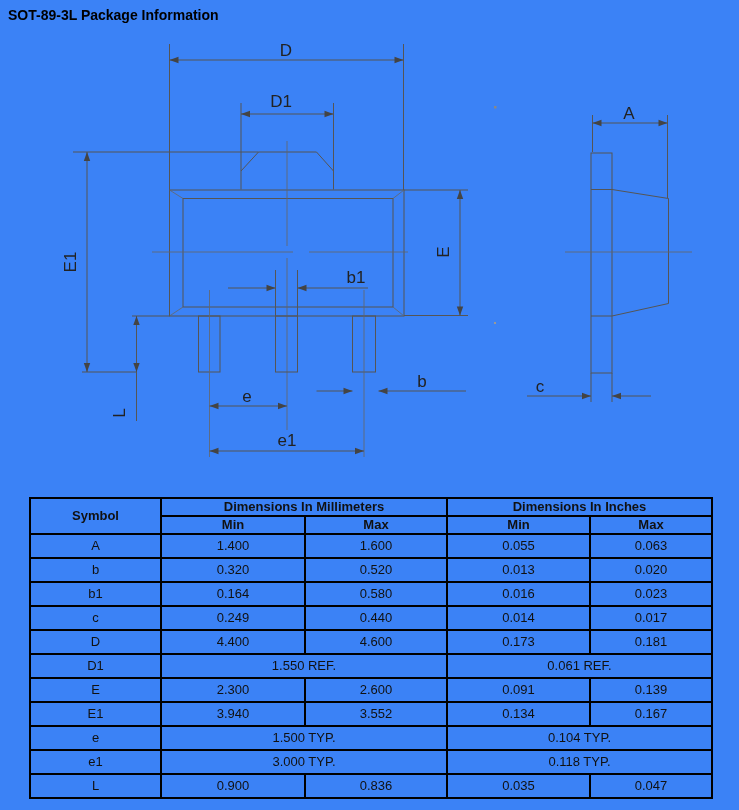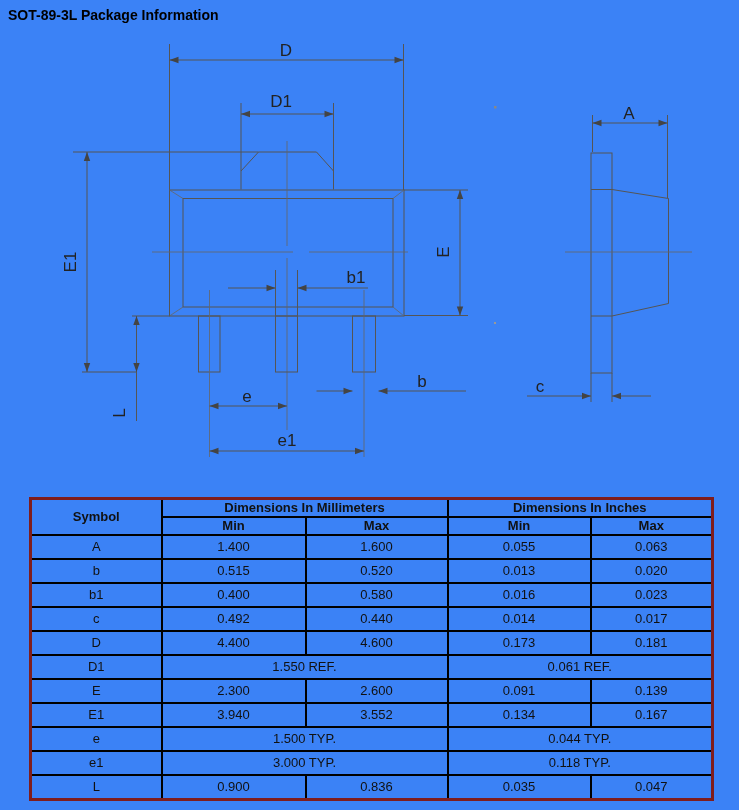--- a/index.html
+++ b/index.html
@@ -3,21 +3,21 @@
 <meta charset="utf-8">
 <style>
   html,body { margin:0; padding:0; background:#ffffff; }
   body { width:739px; height:810px; font-family:"Liberation Sans", sans-serif; }
   .page { position:relative; width:739px; height:810px; background:#3b82f6; overflow:hidden; }
   .title { position:absolute; left:8px; top:7px; font-size:14px; font-weight:bold; color:#000; }
   svg.drawing { position:absolute; left:0; top:0; }
   svg .ln { stroke:#555; stroke-width:1; fill:none; }
   svg .thin { stroke:#666; stroke-width:0.8; fill:none; }
   svg .lbl { fill:#222; font-size:17px; font-family:"Liberation Sans", sans-serif; }
-  table.dims { position:absolute; left:29px; top:497px; width:682px; border-collapse:collapse; table-layout:fixed; border:3px solid #7f1d1d; }
+  table.dims { position:absolute; left:29px; top:497px; width:682px; border-collapse:collapse; table-layout:fixed; border:1px solid #7f1d1d; }
   table.dims th, table.dims td { border:2px solid #000; text-align:center; vertical-align:middle; padding:0; color:#111; font-size:13px; line-height:1.1; }
   table.dims th { font-weight:bold; height:16px; }
   table.dims td { font-weight:normal; height:22px; }
 </style>
 </head>
 <body>
 
 <div class="page">
 
   <div class="title">SOT-89-3L Package Information</div>
@@ -169,35 +169,35 @@
     <tbody>
       <tr>
         <td>A</td>
         <td>1.400</td>
         <td>1.600</td>
         <td>0.055</td>
         <td>0.063</td>
       </tr>
       <tr>
         <td>b</td>
-        <td>0.515</td>
+        <td>0.320</td>
         <td>0.520</td>
         <td>0.013</td>
         <td>0.020</td>
       </tr>
       <tr>
         <td>b1</td>
-        <td>0.400</td>
+        <td>0.164</td>
         <td>0.580</td>
         <td>0.016</td>
         <td>0.023</td>
       </tr>
       <tr>
         <td>c</td>
-        <td>0.492</td>
+        <td>0.249</td>
         <td>0.440</td>
         <td>0.014</td>
         <td>0.017</td>
       </tr>
       <tr>
         <td>D</td>
         <td>4.400</td>
         <td>4.600</td>
         <td>0.173</td>
         <td>0.181</td>
@@ -217,21 +217,21 @@
       <tr>
         <td>E1</td>
         <td>3.940</td>
         <td>3.552</td>
         <td>0.134</td>
         <td>0.167</td>
       </tr>
       <tr>
         <td>e</td>
         <td colspan="2">1.500 TYP.</td>
-        <td colspan="2">0.044 TYP.</td>
+        <td colspan="2">0.104 TYP.</td>
       </tr>
       <tr>
         <td>e1</td>
         <td colspan="2">3.000 TYP.</td>
         <td colspan="2">0.118 TYP.</td>
       </tr>
       <tr>
         <td>L</td>
         <td>0.900</td>
         <td>0.836</td>

